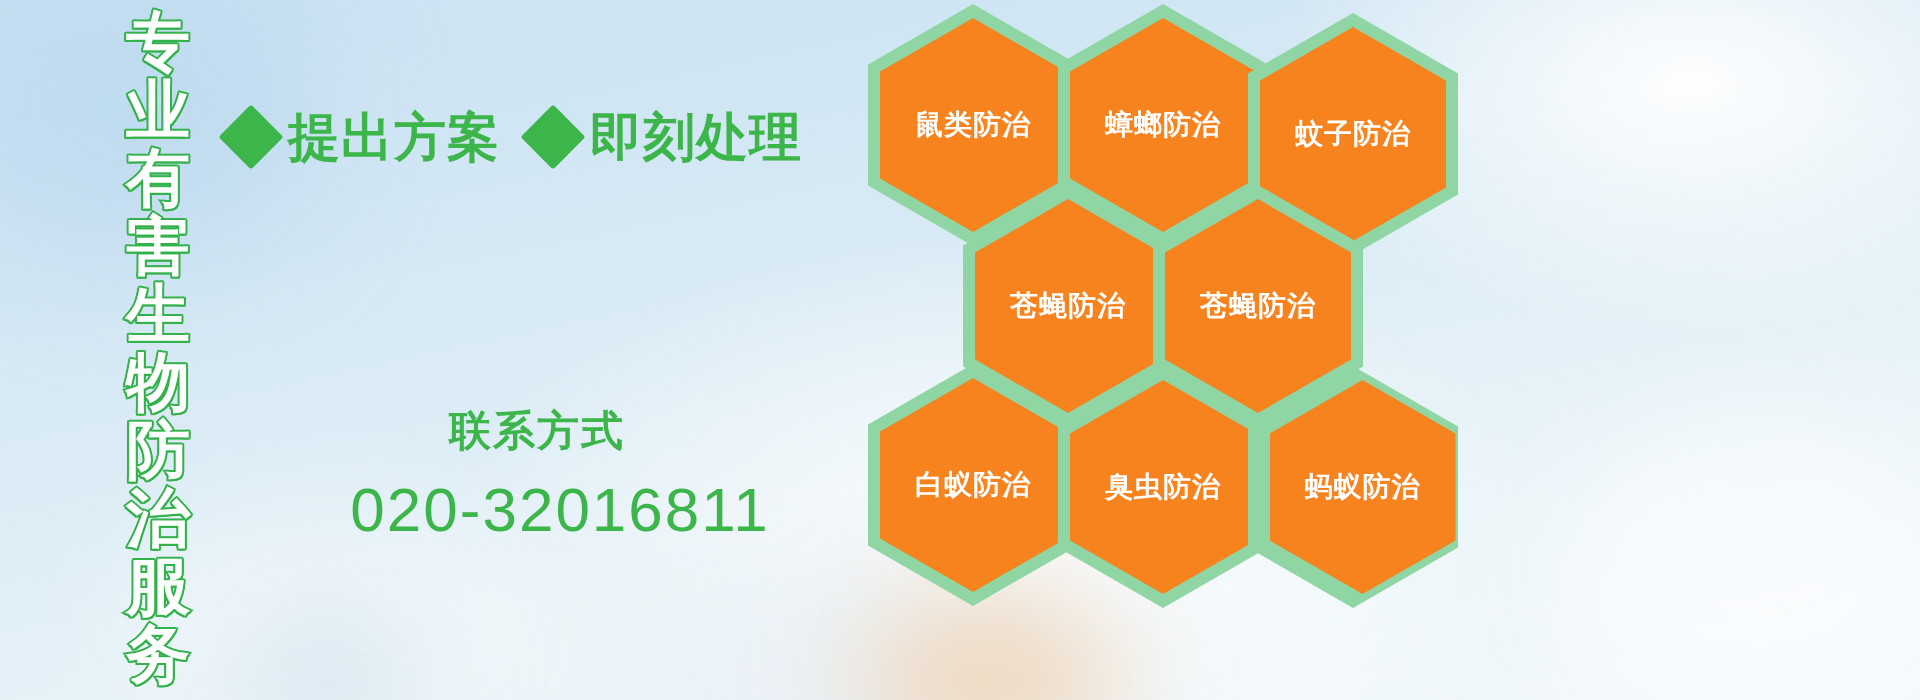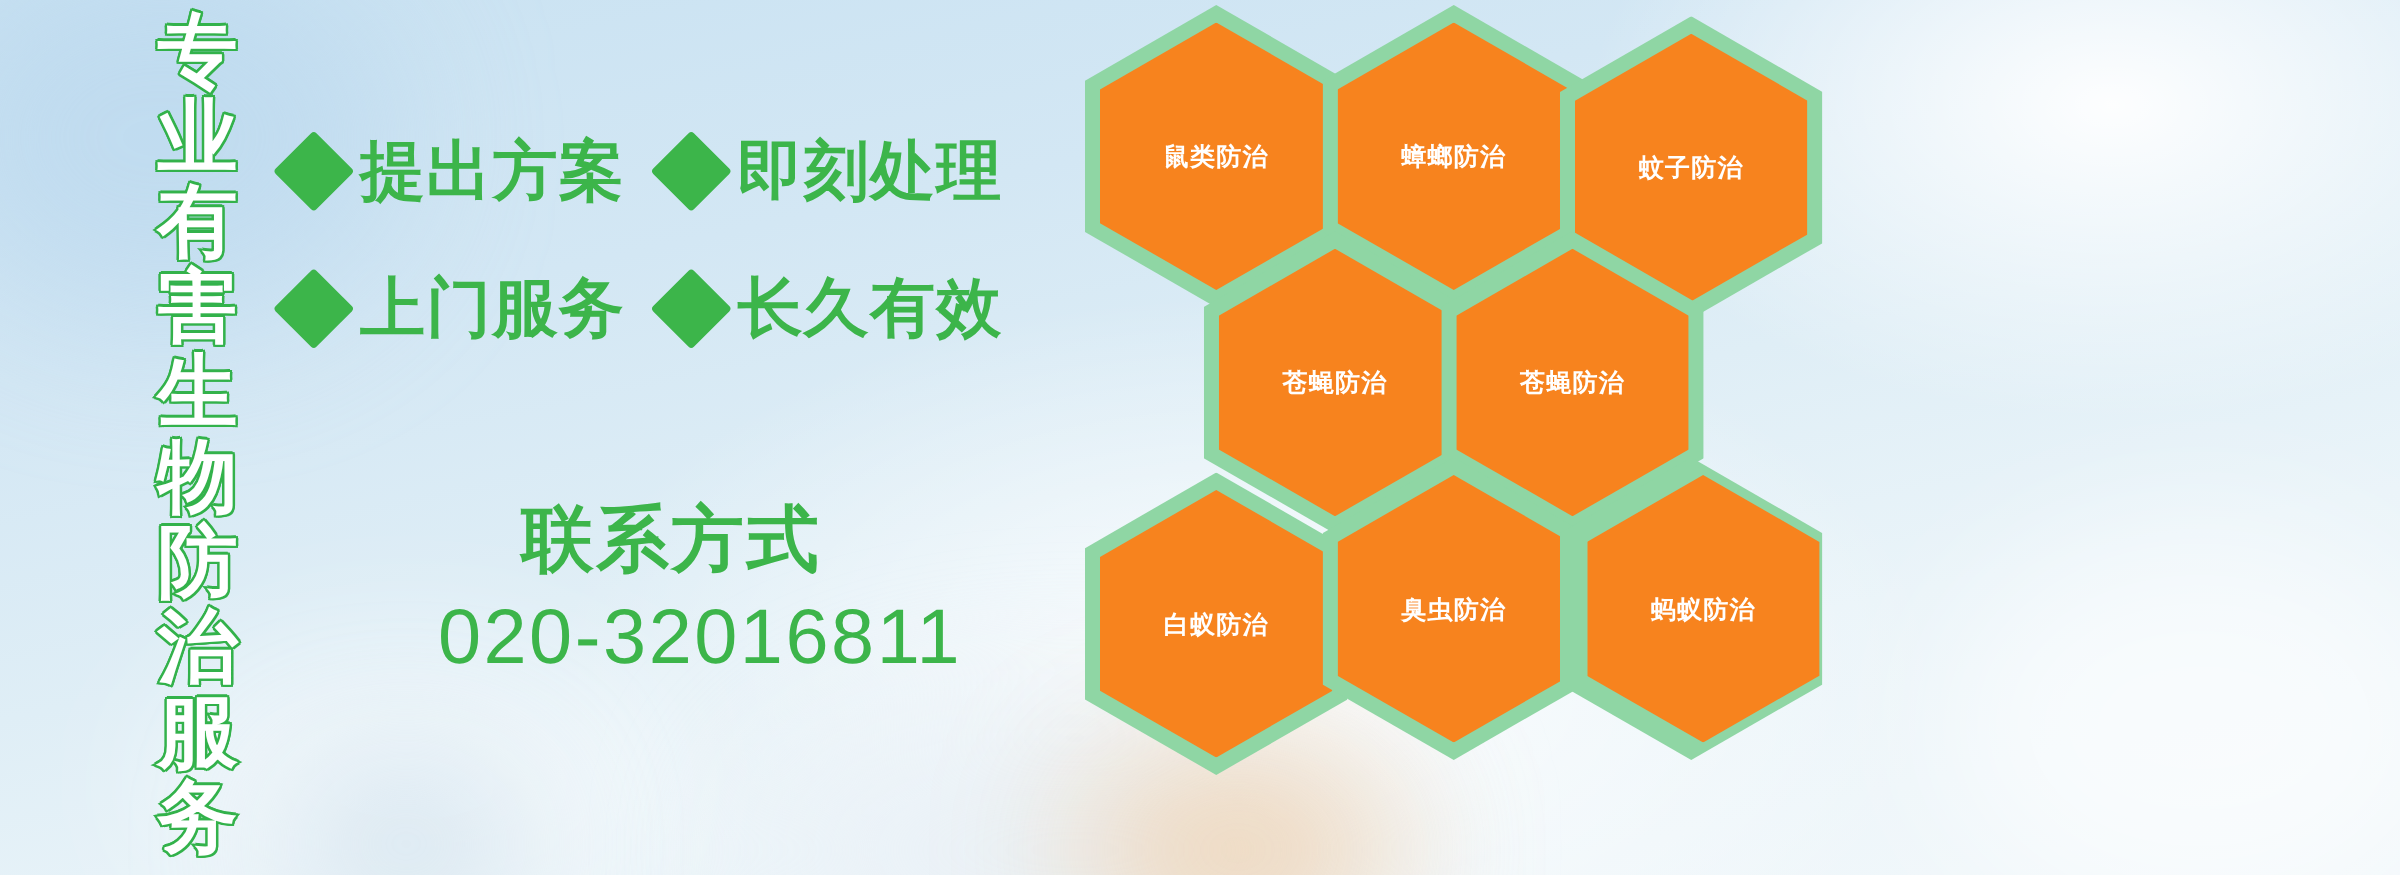--- a/index.html
+++ b/index.html
@@ -100,21 +100,21 @@
   
   #contact-block {
     position: absolute;
     left: 300px;
     top: 395px;
     width: 520px;
     text-align: center;
   }
   #contact-title {
     font-family: "DejaVu Sans", sans-serif;
-    font-size: 58px;
+    font-size: 42px;
     font-weight: 700;
     color: #3cb54a;
     line-height: 72px;
     letter-spacing: 2px;
     margin-left: -46px;
   }
   .phone-line {
     font-family: "Liberation Sans", sans-serif;
     font-size: 62px;
     font-weight: 400;
@@ -145,21 +145,21 @@
     width: 186px;
     height: 214px;
     clip-path: polygon(50% 0%, 100% 25%, 100% 75%, 50% 100%, 0% 75%, 0% 25%);
     background: #f7831e;
     display: flex;
     align-items: center;
     justify-content: center;
   }
   .hex .label {
     font-family: "DejaVu Sans", sans-serif;
-    font-size: 20px;
+    font-size: 28px;
     font-weight: 700;
     color: #ffffff;
     letter-spacing: 1px;
     white-space: nowrap;
     text-align: center;
   }
 </style>
 </head>
 <body>
 
@@ -192,31 +192,20 @@
         <span class="diamond-icon"></span>
         <span class="slogan-text">提出方案</span>
       </div>
       <span class="slogan-gap"></span>
       <div class="slogan-item">
         <span class="diamond-icon"></span>
         <span class="slogan-text">即刻处理</span>
       </div>
     </div>
 
-    <div class="slogan-row">
-      <div class="slogan-item">
-        <span class="diamond-icon"></span>
-        <span class="slogan-text">上门服务</span>
-      </div>
-      <span class="slogan-gap"></span>
-      <div class="slogan-item">
-        <span class="diamond-icon"></span>
-        <span class="slogan-text">长久有效</span>
-      </div>
-    </div>
 
   </div>
 
   <div id="contact-block">
     <div id="contact-title">联系方式</div>
     <div class="phone-line">020-32016811</div>
   </div>
 
   <div id="hex-grid">
 
@@ -243,21 +232,21 @@
         <span class="label">苍蝇防治</span>
       </div>
     </div>
 
     <div class="hex" style="left:293px; top:185px;">
       <div class="inner">
         <span class="label">苍蝇防治</span>
       </div>
     </div>
 
-    <div class="hex" style="left:8px;   top:378px;">
+    <div class="hex" style="left:8px;   top:364px;">
       <div class="inner">
         <span class="label">白蚁防治</span>
       </div>
     </div>
 
     <div class="hex" style="left:198px; top:366px;">
       <div class="inner">
         <span class="label">臭虫防治</span>
       </div>
     </div>

